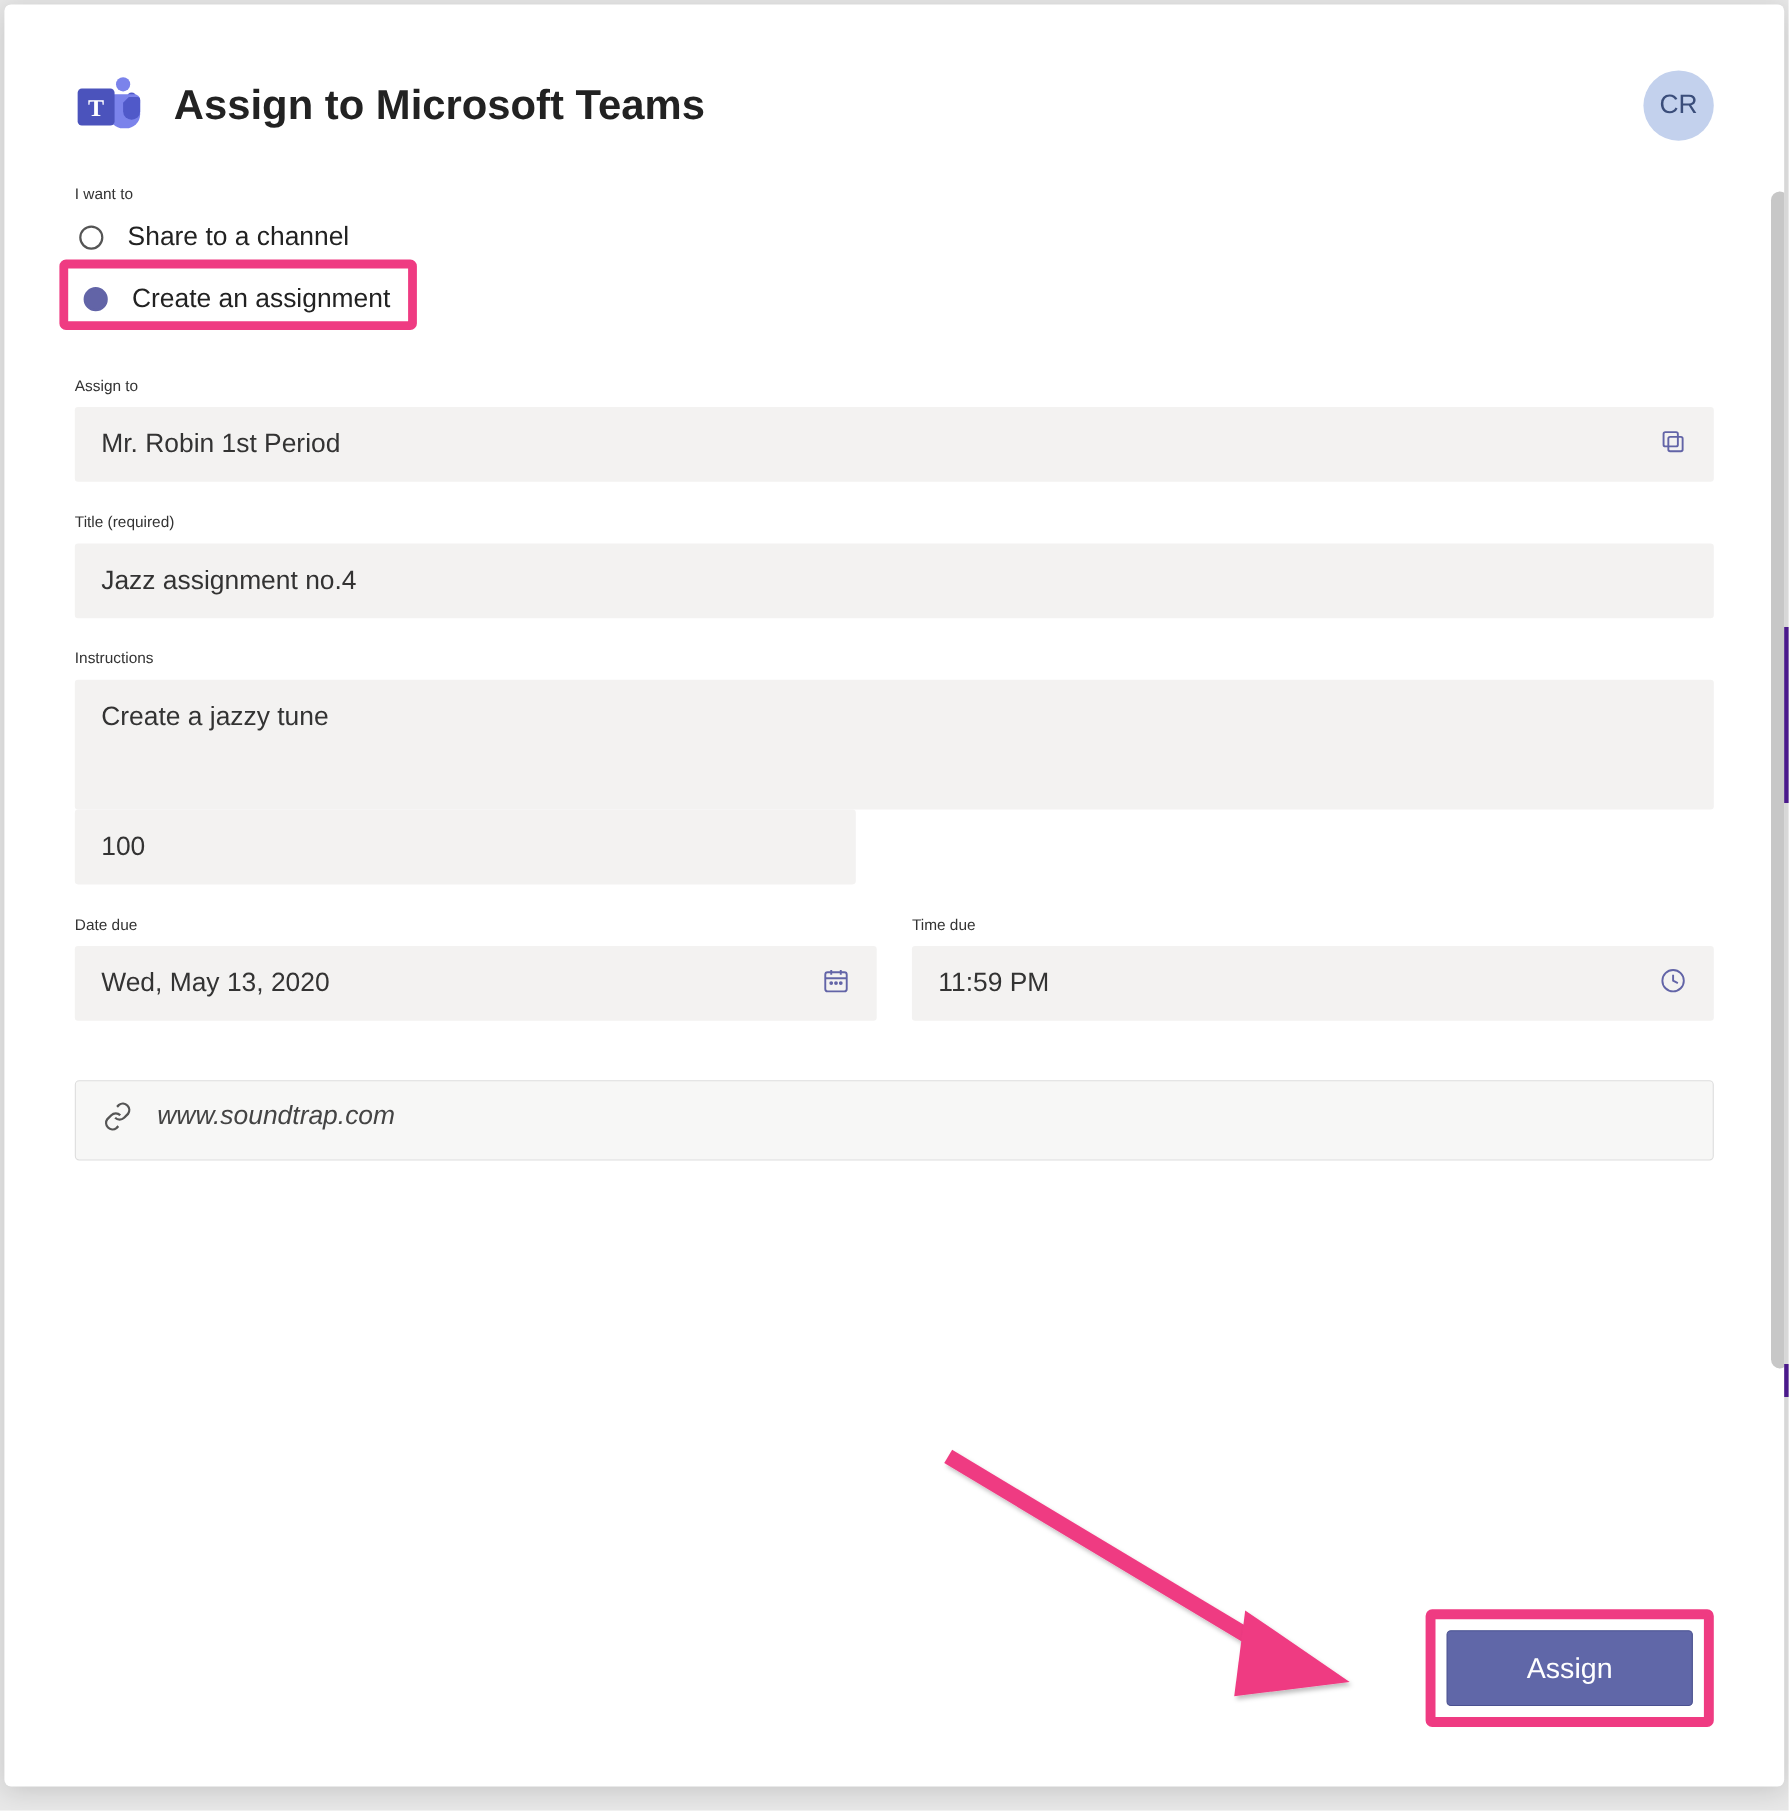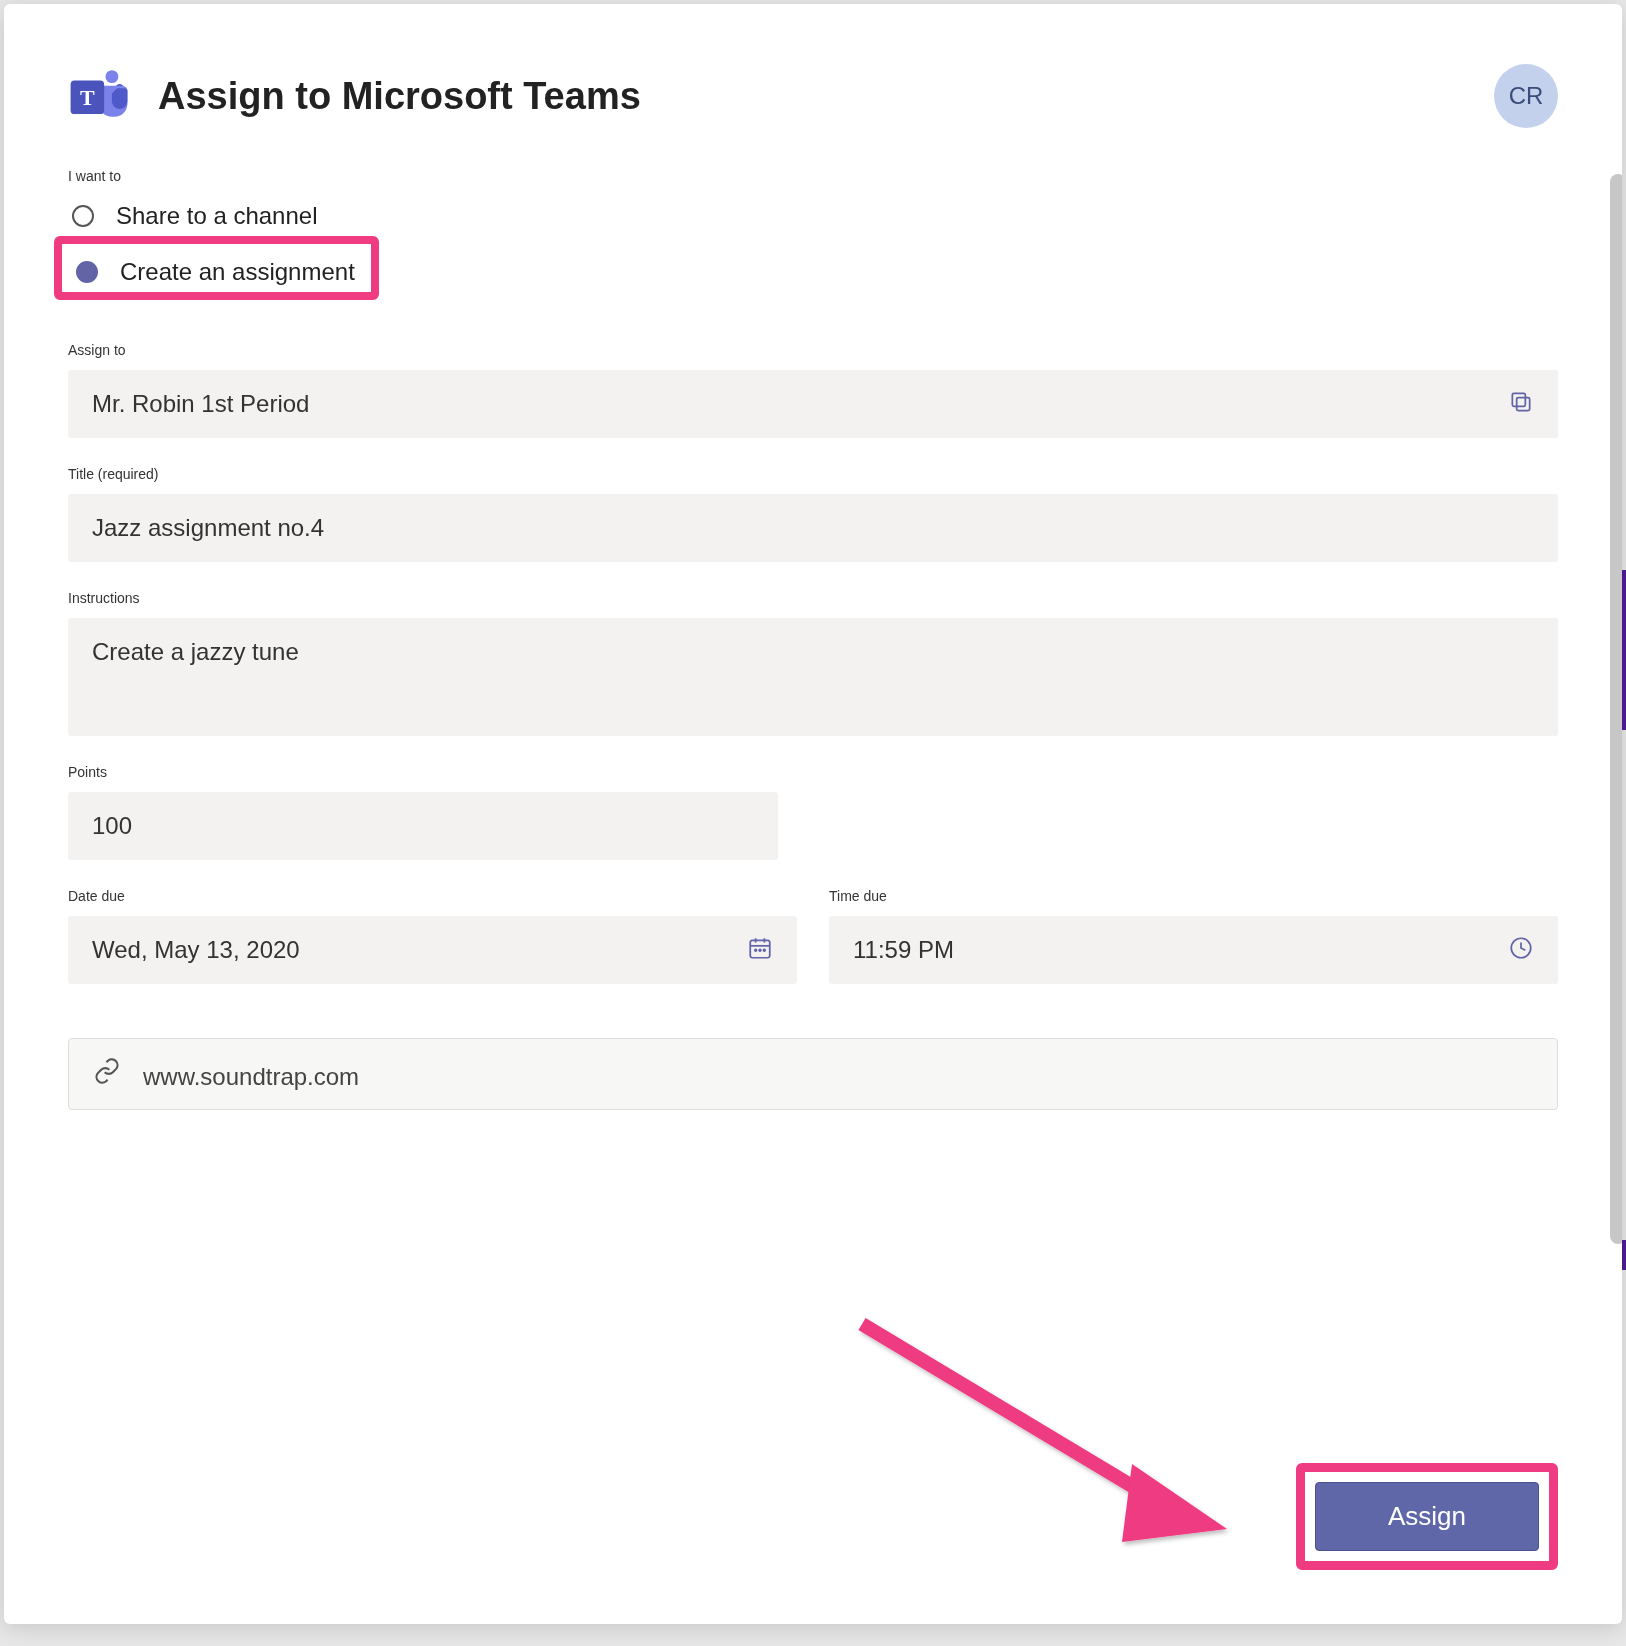--- a/index.html
+++ b/index.html
@@ -124,25 +124,26 @@
       display: block;
     }
     .points-field { width: 710px; }
     .row { display: flex; gap: 32px; }
     .col { flex: 1; }
     .link-box {
       border: 1px solid #ddd;
       background: #f7f7f6;
       border-radius: 4px;
       display: flex;
-      align-items: flex-end;
+      align-items: flex-start;
       padding: 18px 24px;
       margin-top: 54px;
       font-size: 24px;
       color: #444;
+      font-style: italic;
     }
     .link-icon { margin-right: 22px; }
     .footer {
       position: absolute;
       bottom: 54px;
       right: 64px;
       display: flex;
       align-items: center;
     }
     .assign-highlight {
@@ -224,21 +225,20 @@
         </svg>
       </span>
     </div>
 
     <div class="section-label">Title (required)</div>
     <input class="field" value="Jazz assignment no.4" style="">
 
     <div class="section-label">Instructions</div>
     <textarea class="field instructions-field" style="">Create a jazzy tune</textarea>
 
-    <div class="section-label">Points</div>
     <input class="field points-field" value="100" style="">
 
     <div class="row">
       <div class="col">
         <div class="section-label">Date due</div>
         <div class="field-wrap">
           <input class="field" value="Wed, May 13, 2020" style="">
           <span class="field-icon">
             <svg width="26" height="26" viewBox="0 0 24 24" fill="none" stroke="#6264a7" stroke-width="1.6">
               <rect x="3" y="5" width="18" height="16" rx="2"></rect>

